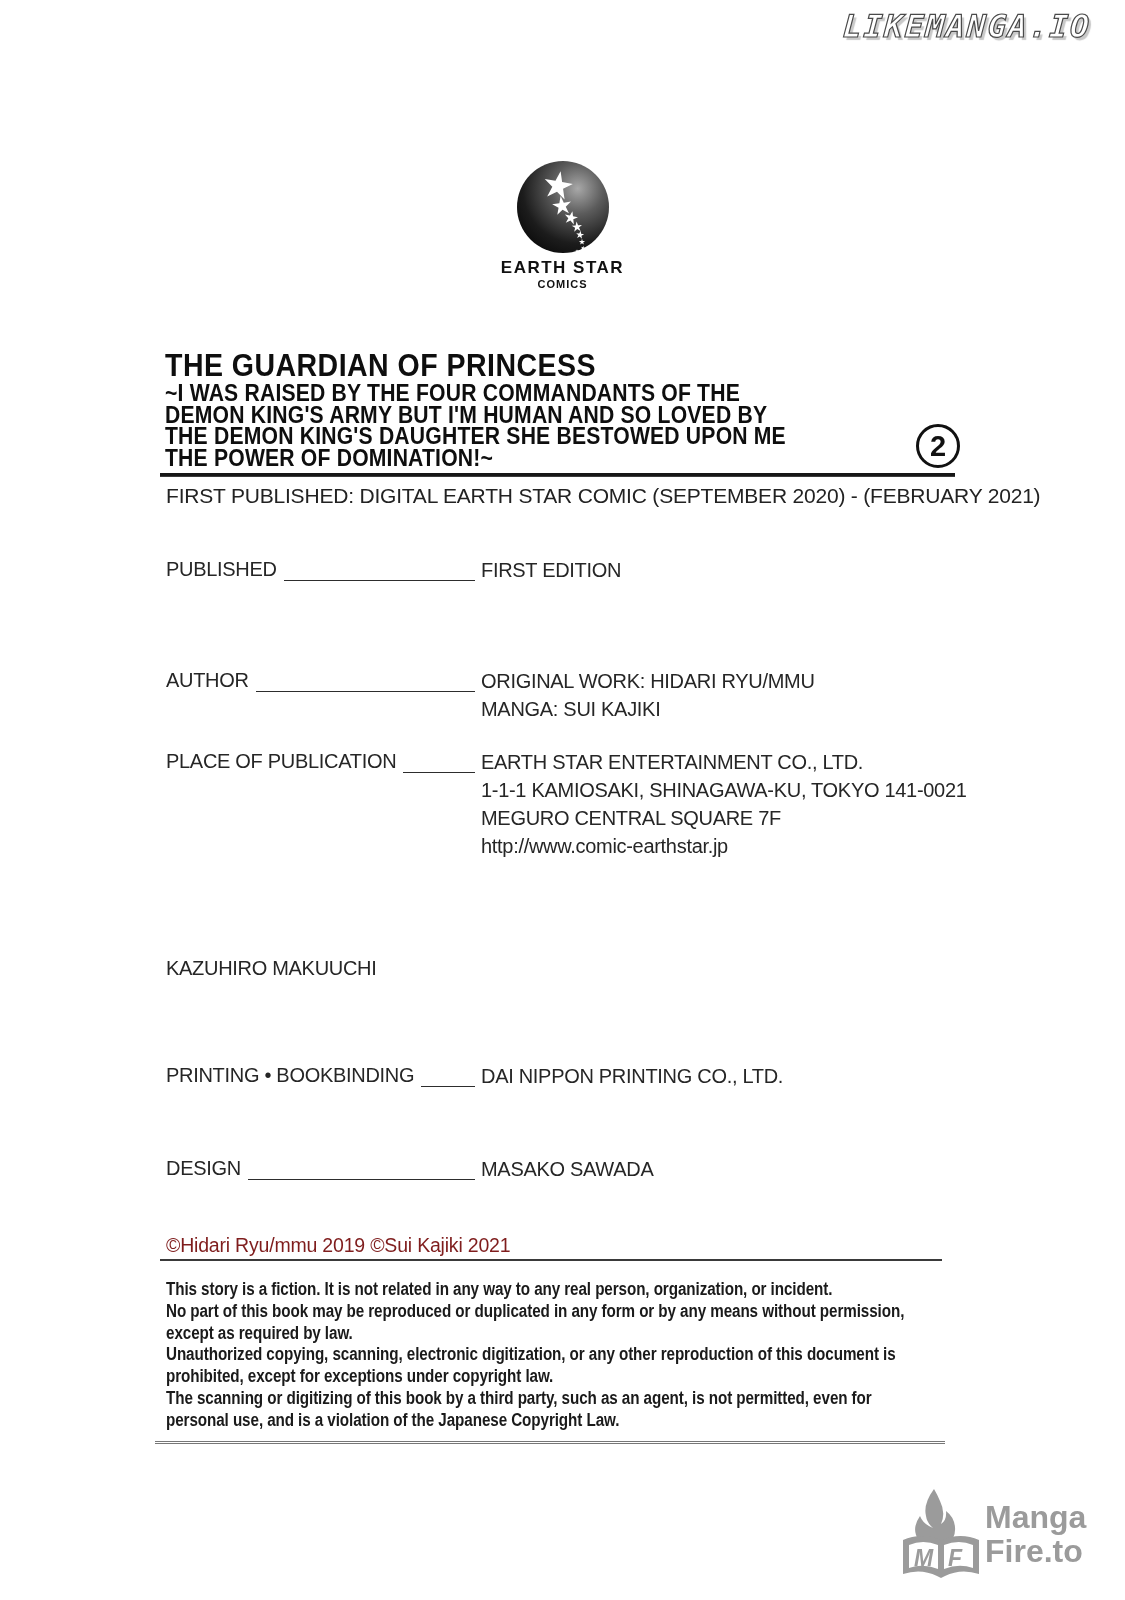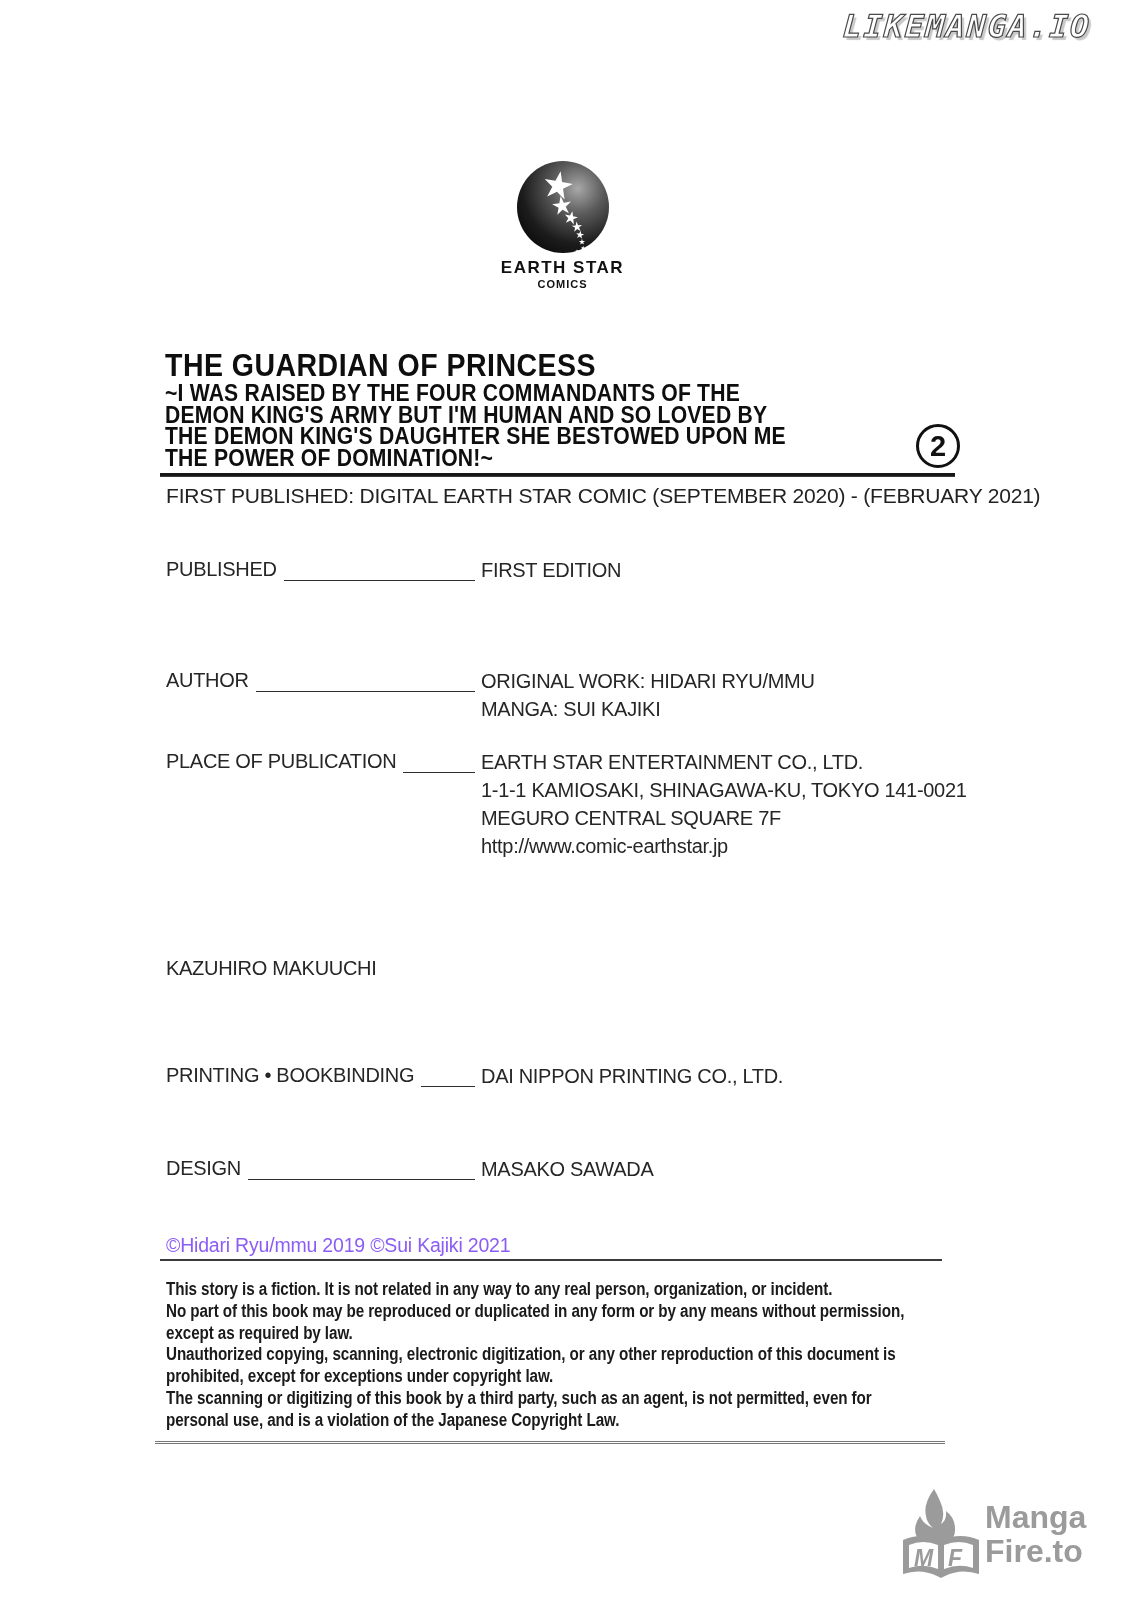--- a/index.html
+++ b/index.html
@@ -52,21 +52,21 @@
   .row-values { flex:1; }
   .row-value-line { line-height:28px; white-space:pre-wrap; }
 
   .row-published  { top:556px; }
   .row-author     { top:646px;margin-top:21px; }
   .row-place      { top:748px; }
   .row-publisher  { top:954px; }
   .row-printing   { top:1062px; }
   .row-design     { top:1155px; }
 
-  .copyright { position:absolute; left:166px; top:1234px; font-size:19.5px; letter-spacing:-0.2px; color:#8b5cf6; }
+  .copyright { position:absolute; left:166px; top:1234px; font-size:19.5px; letter-spacing:-0.2px; color:#7f1d1d; }
   .rule-mid { position:absolute; left:160px; top:1259px; width:782px; border-top:2px solid #3a3a3a; }
 
   .legal { position:absolute; left:166px; top:1279px; transform:scaleX(0.87); transform-origin:left top;
     font-weight:700; font-size:17.5px; line-height:21.8px; letter-spacing:-0.1px; color:#1a1a1a; white-space:nowrap; }
 
   .rule-bottom { position:absolute; left:155px; top:1441px; width:790px; height:3px;
     border-top:1px solid #777; border-bottom:1px solid #777; }
 
   
   .site-logo { position:absolute; left:893px; top:1488px; }

